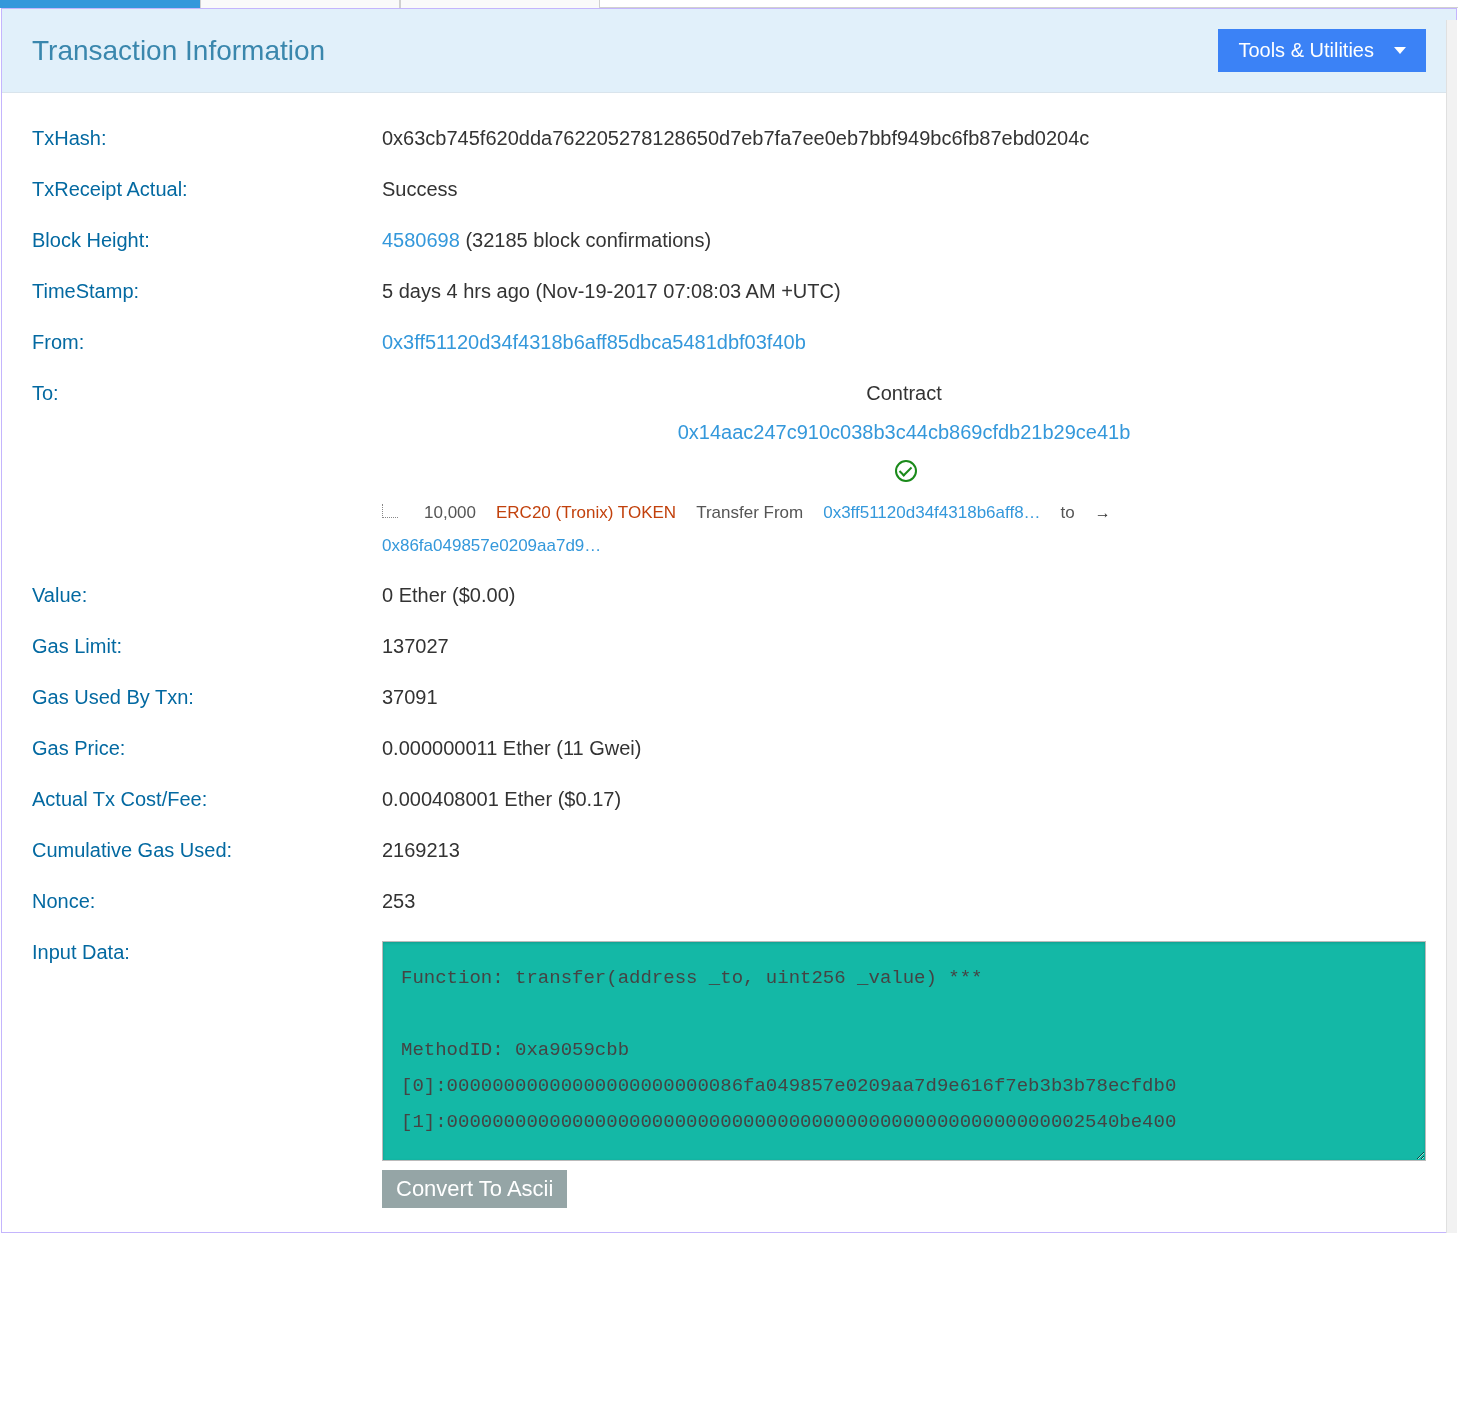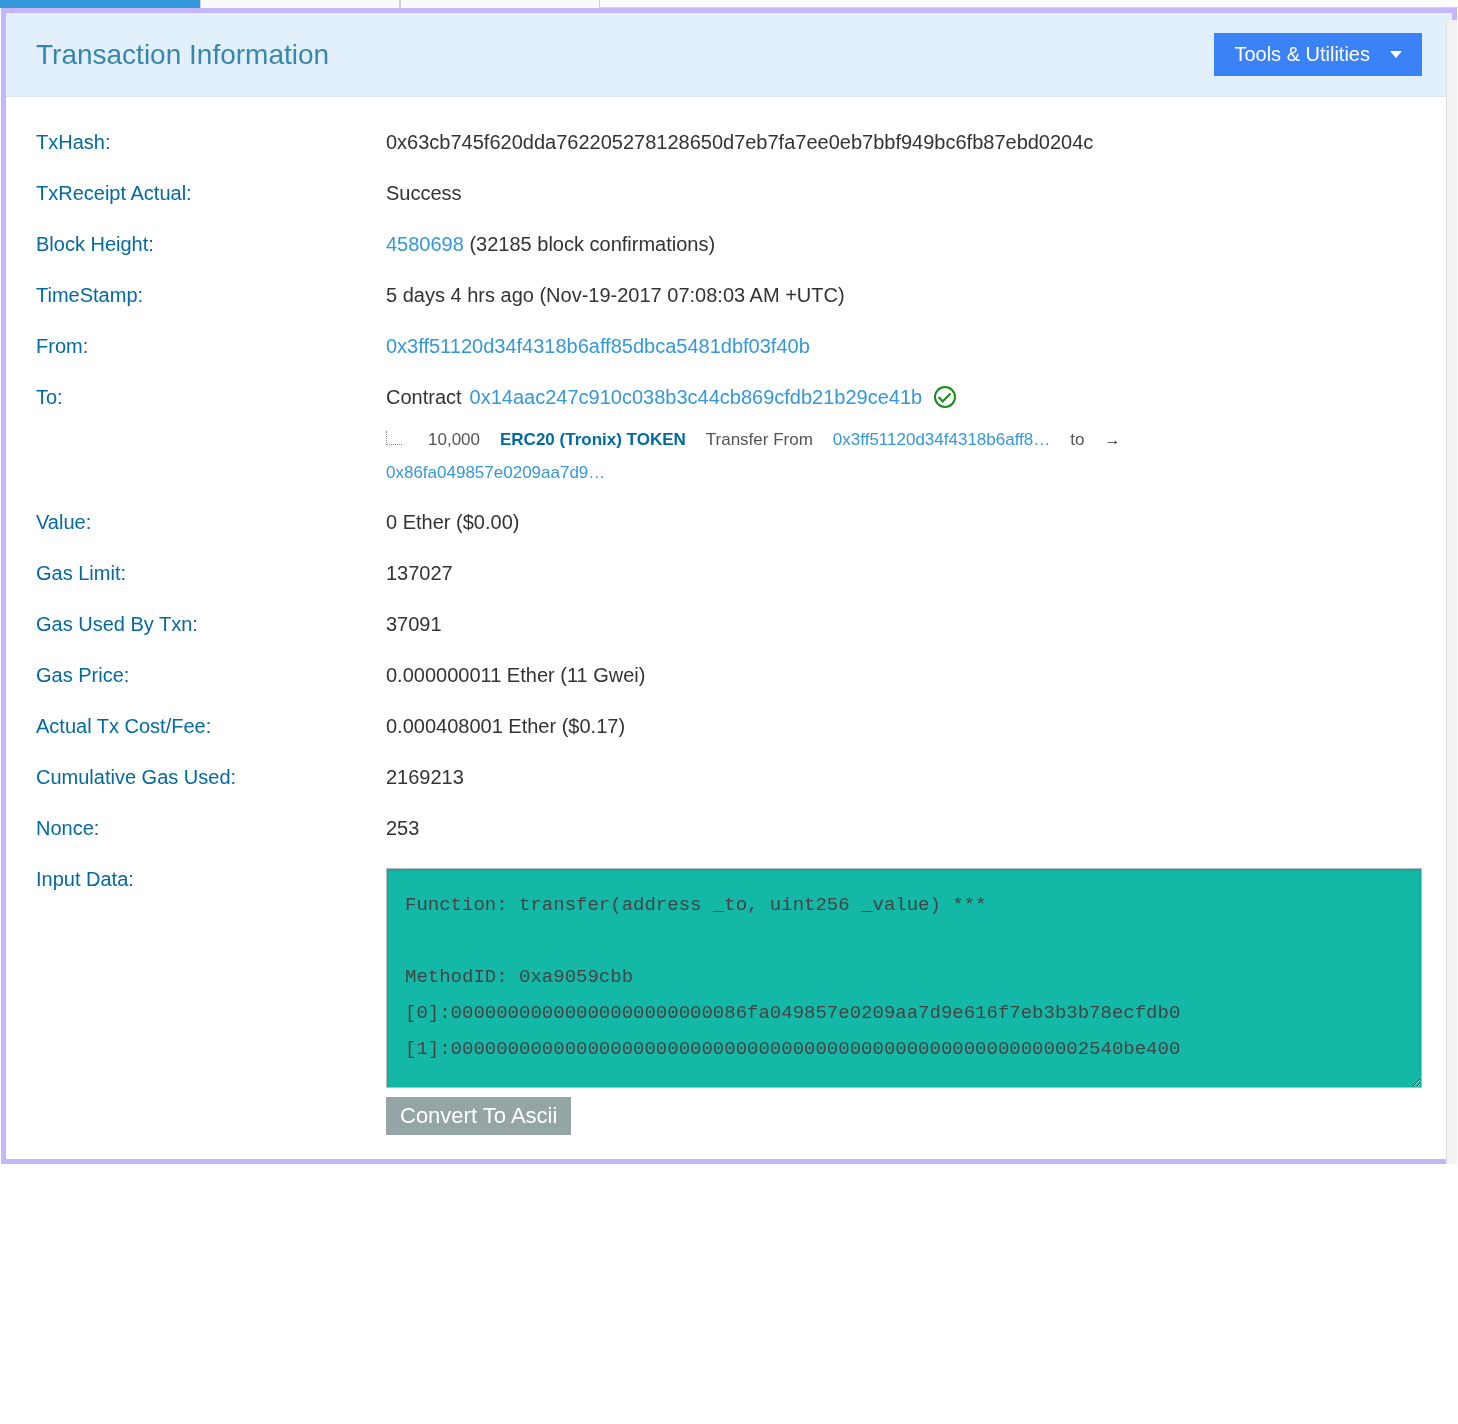--- a/index.html
+++ b/index.html
@@ -19,21 +19,21 @@
     background: #3498db;
   }
   .top-tab-inactive {
     width: 200px;
     height: 8px;
     background: #fafafa;
     border-right: 1px solid #d0d0d0;
     border-left: 1px solid #d0d0d0;
   }
   .panel {
-    border: 5px solid #c4b5fd;
+    border: 1px solid #c4b5fd;
     margin: 0 1px;
   }
   .panel-header {
     background: #e1f0fa;
     padding: 20px 30px;
     display: flex;
     justify-content: space-between;
     align-items: center;
     border-bottom: 1px solid #d9e4ec;
   }
@@ -81,29 +81,30 @@
   }
   .success {
     color: #1a8a1a;
   }
   .link {
     color: #3498db;
     text-decoration: none;
     cursor: pointer;
   }
   .link-bold {
-    color: #0369a1;
-    font-weight: 700;
+    color: #c2410c;
+    font-weight: 400;
     cursor: pointer;
   }
   .contract-row {
     display: flex;
-    align-items: flex-start;
-    gap: 8px;
+    align-items: center;
+    gap: 16px;
     flex-wrap: wrap;
+    flex-direction: column;
   }
   .check-icon {
     display: inline-flex;
     align-items: center;
     justify-content: center;
     width: 22px;
     height: 22px;
     border-radius: 50%;
     border: 2.5px solid #1a8a1a;
     position: relative;

